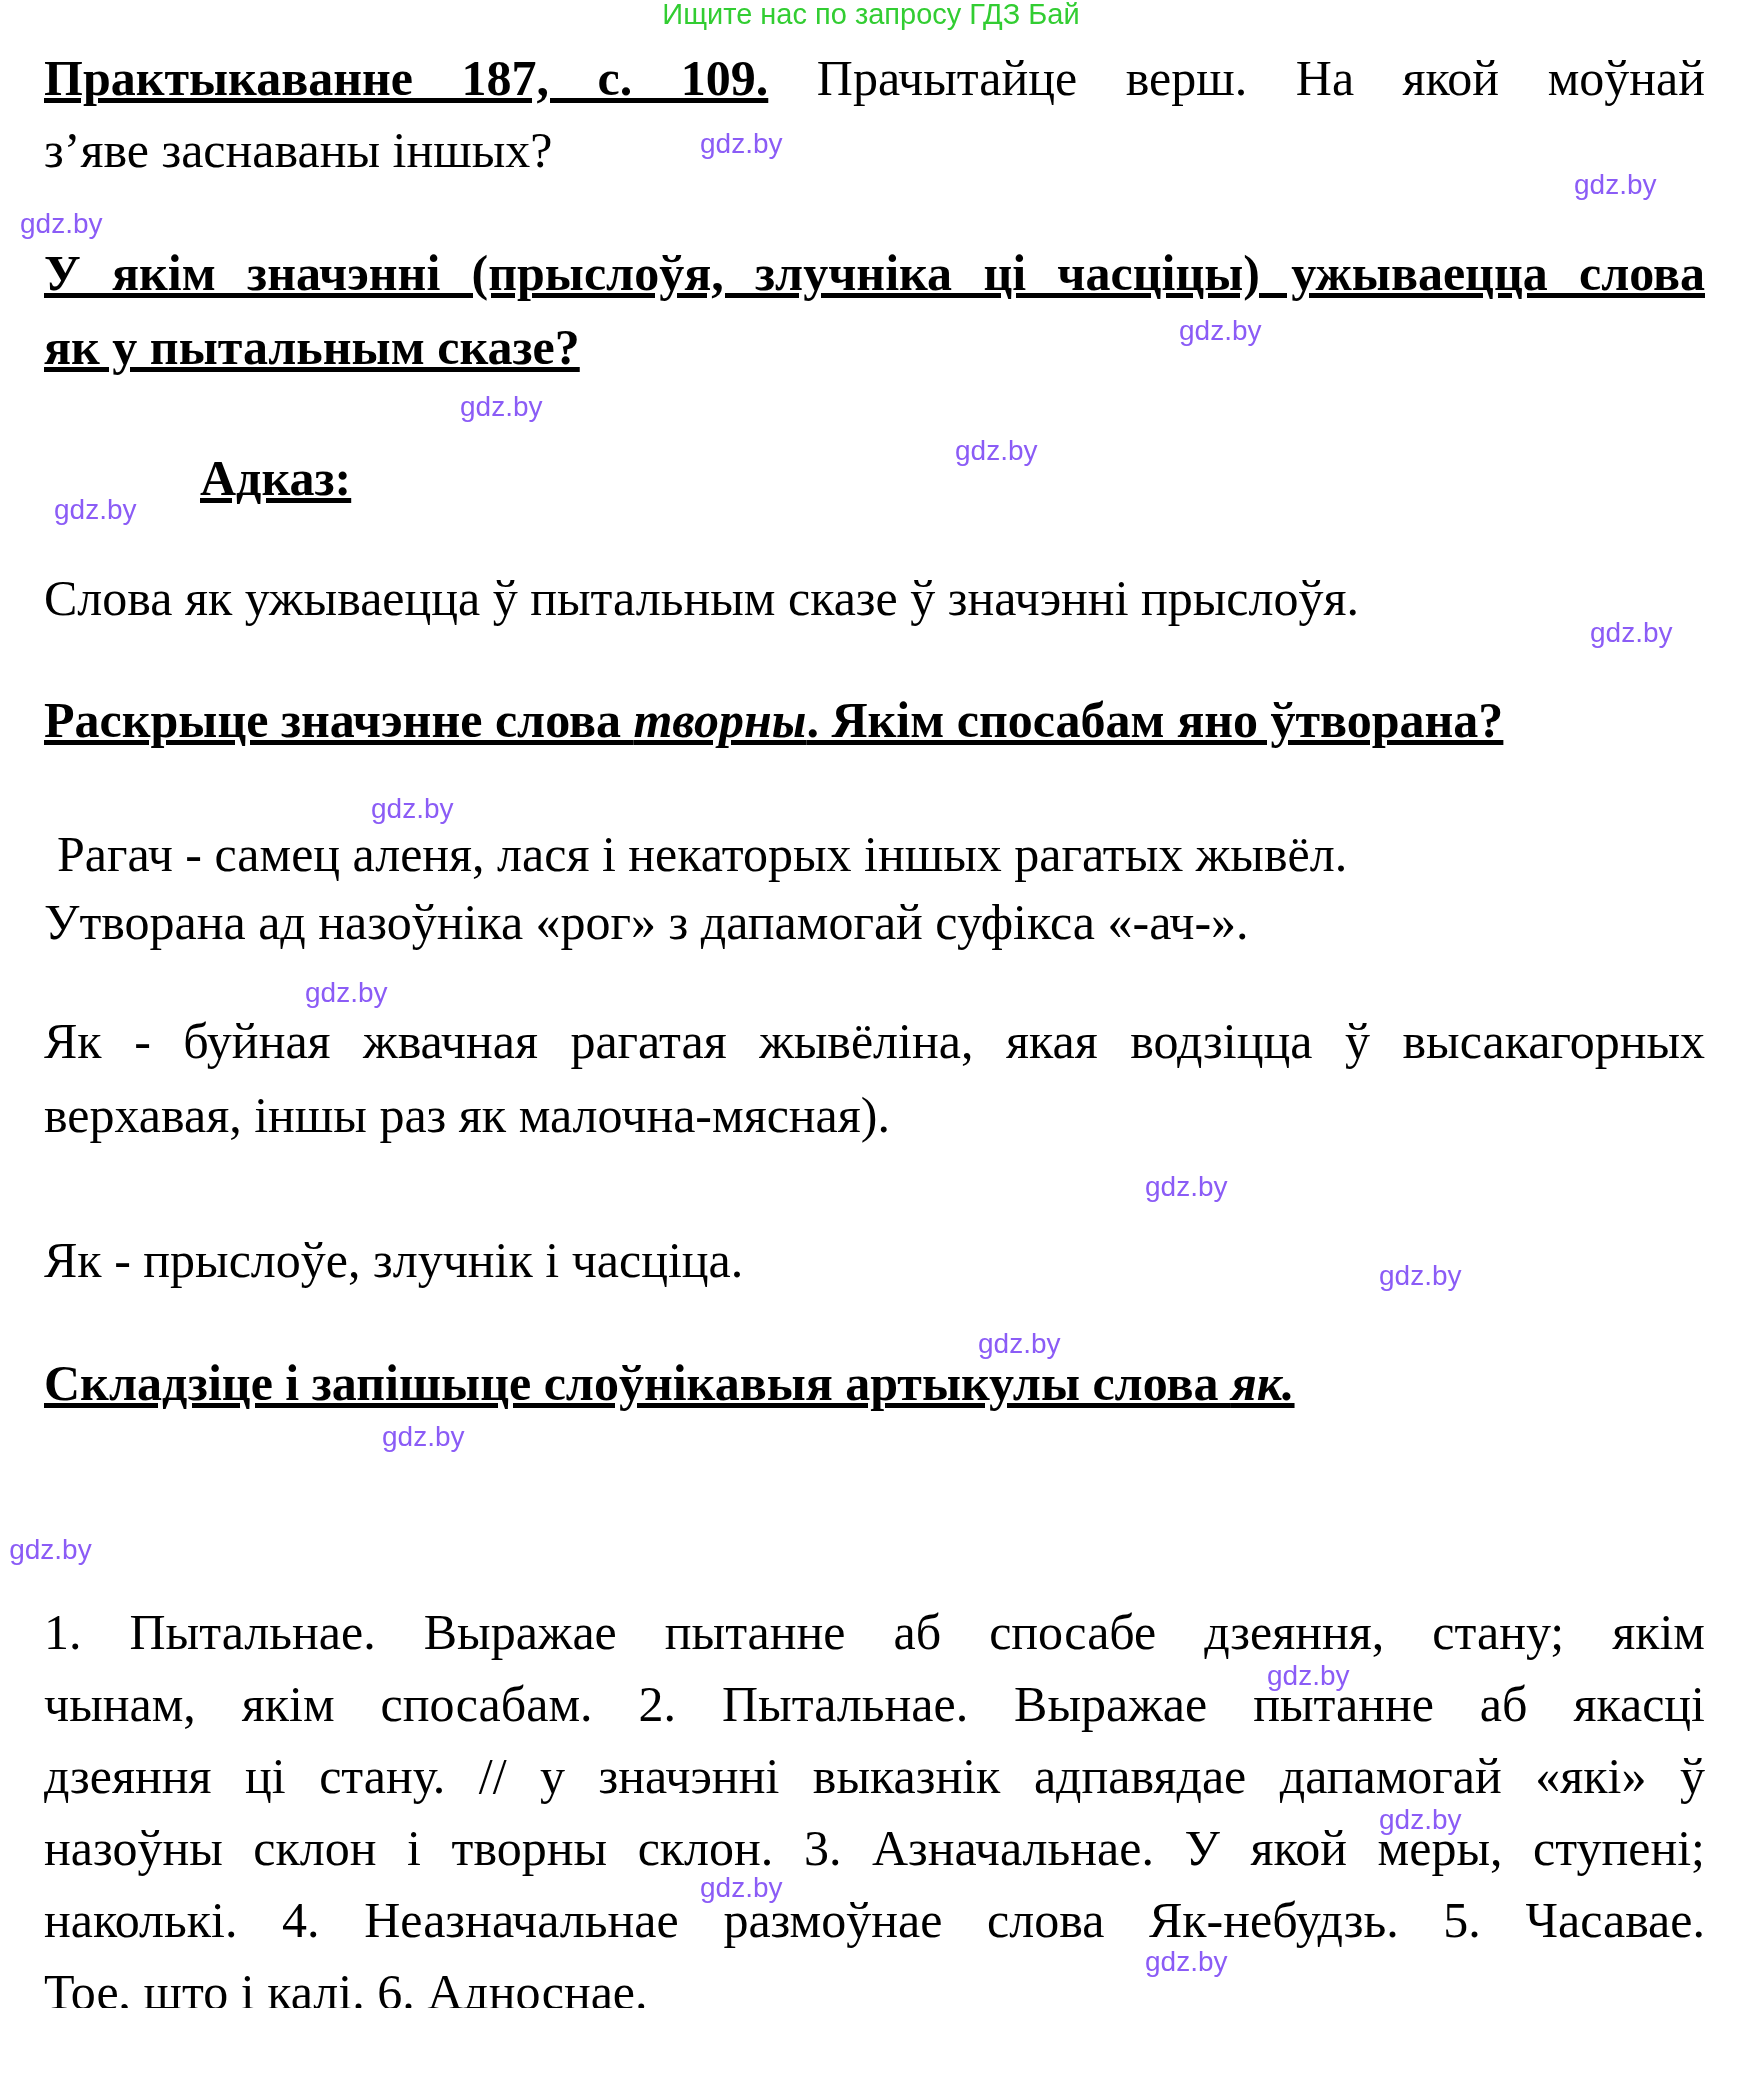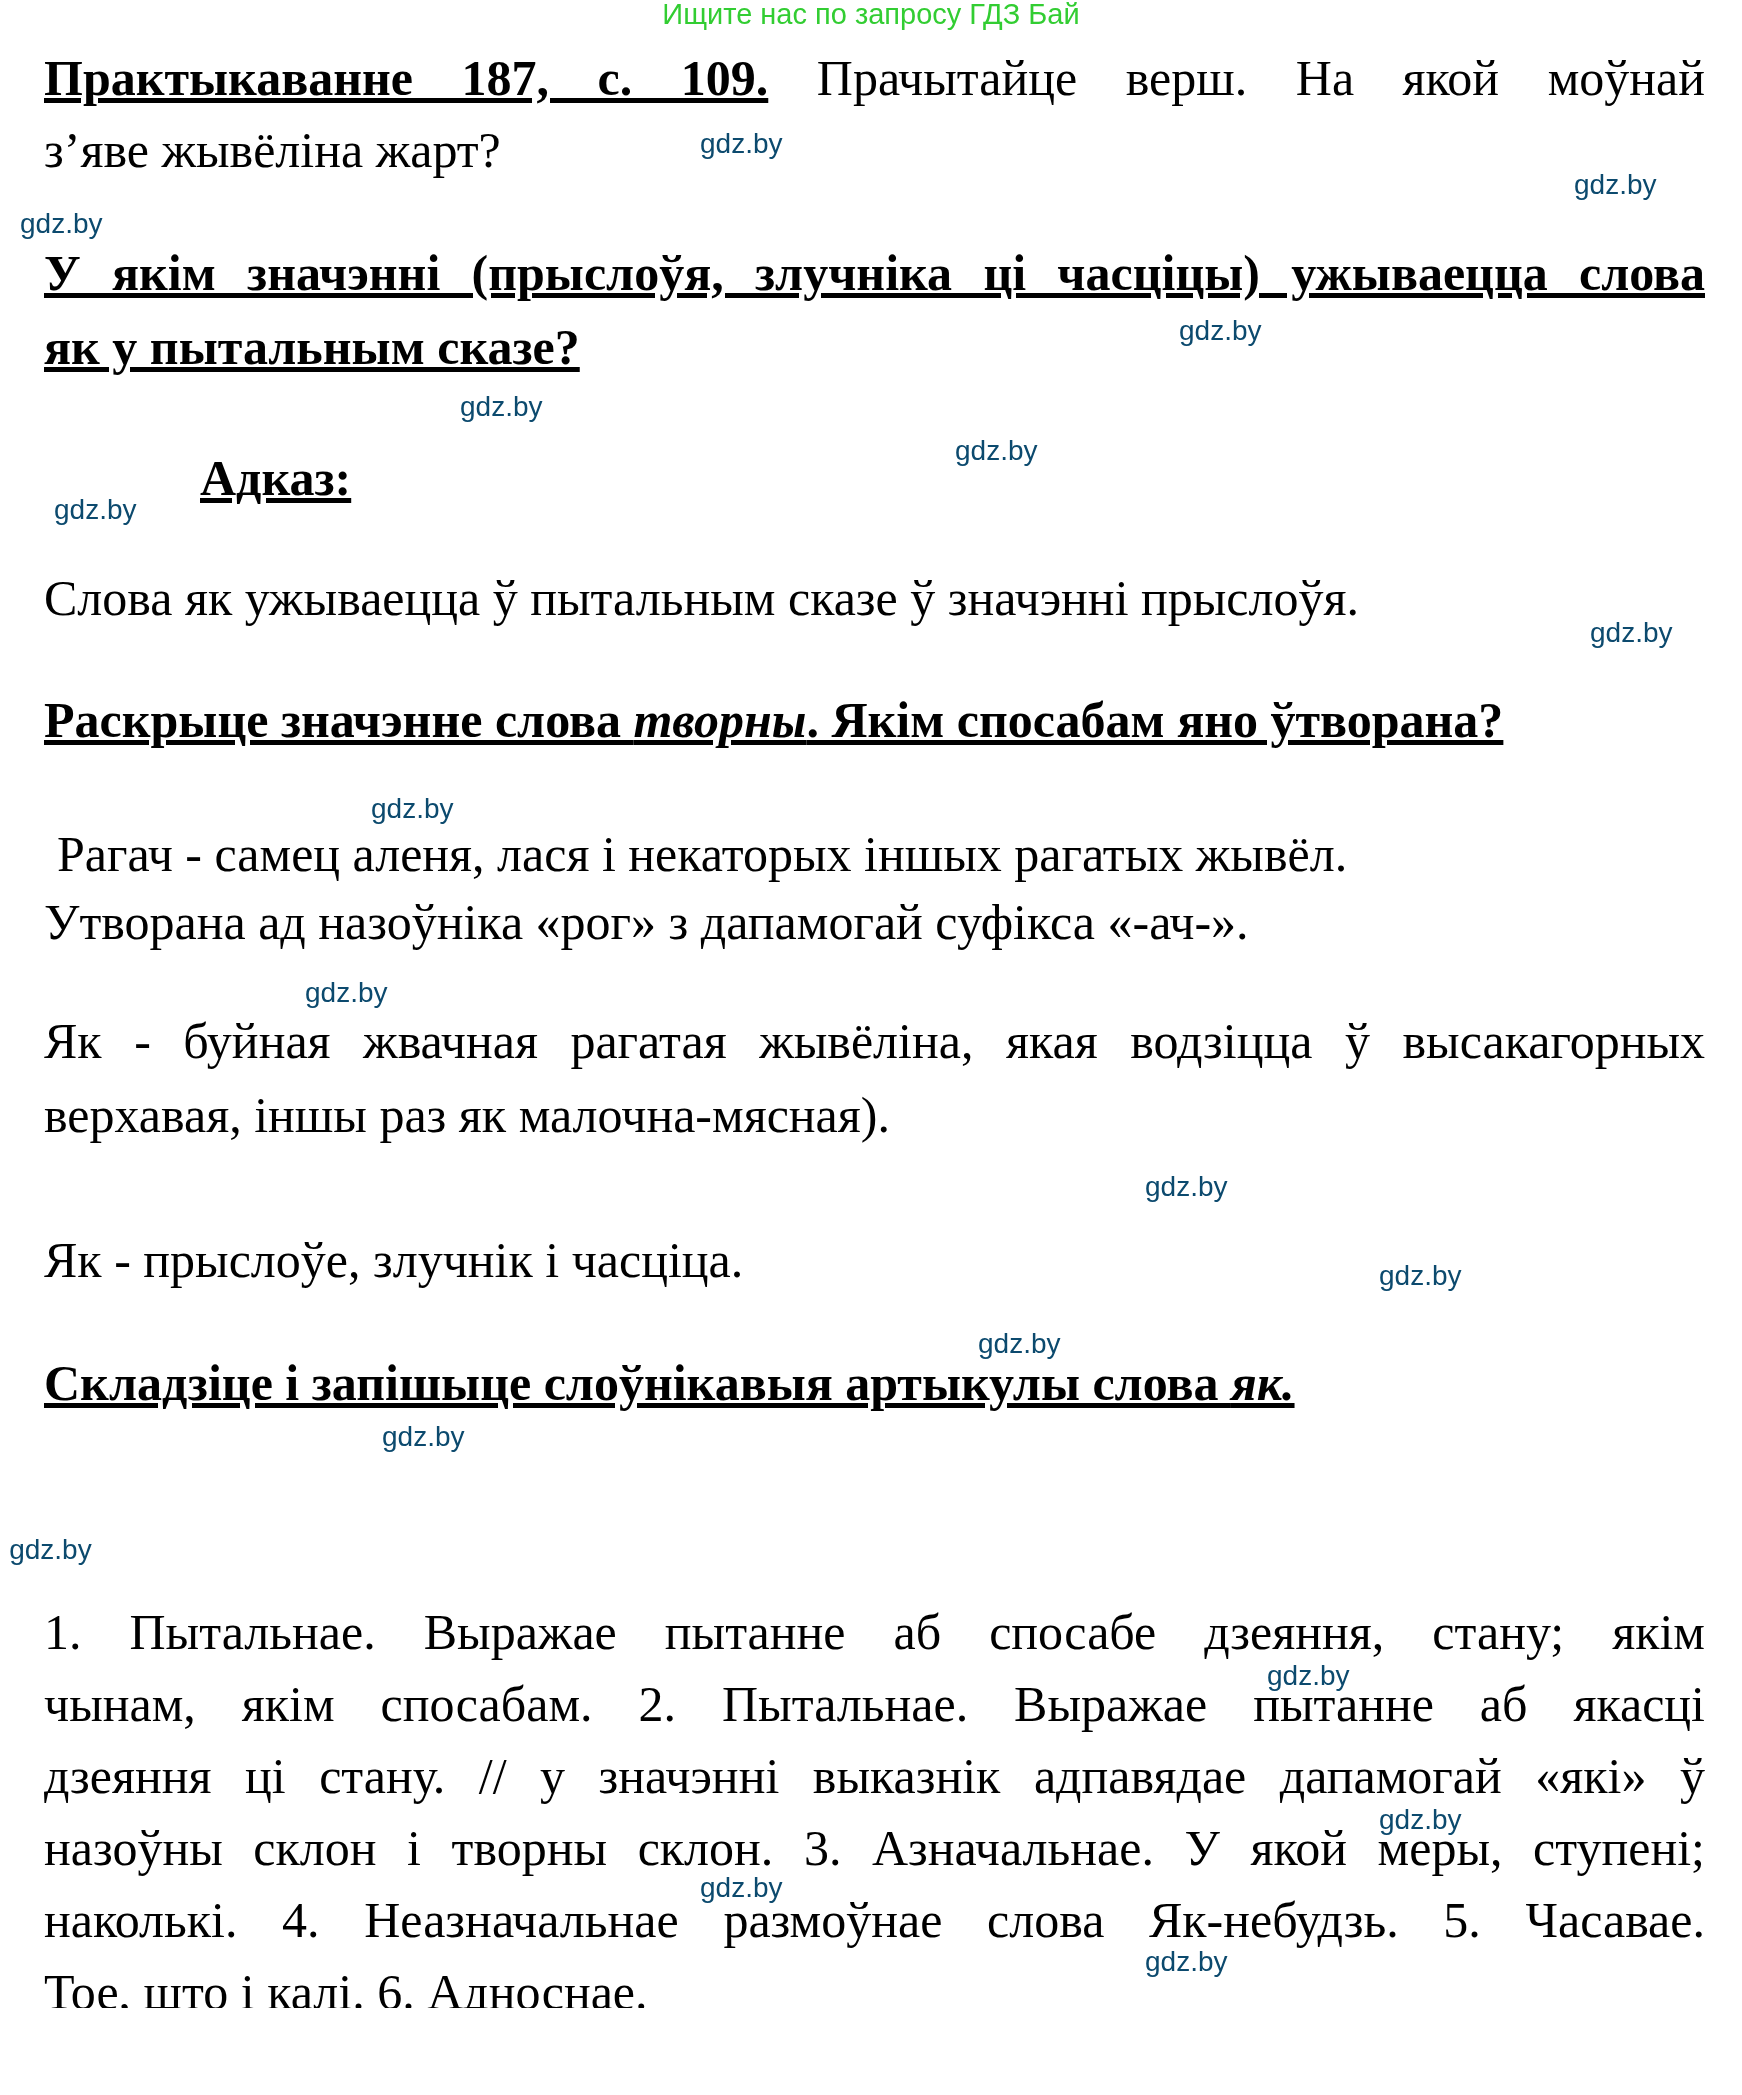--- a/index.html
+++ b/index.html
@@ -35,21 +35,21 @@
   .b{font-weight:bold;text-decoration:underline;}
   .i{font-style:italic;}
   .line{display:block;}
   .jl{text-align:justify;text-align-last:justify;}
   .ind{text-indent:13px;}
   .wm{
     position:absolute;
     font-family:"Liberation Sans", sans-serif;
     font-size:28px;
     line-height:28px;
-    color:#0c4a6e;
+    color:#8b5cf6;
     white-space:nowrap;
   }
   .footer{
     position:absolute;
     top:2051px;left:0;width:100%;
     text-align:center;
     font-family:Liberation Mono, monospace;
     font-size:29.5px;
     line-height:37px;
     color:#4f0c8c;
@@ -58,21 +58,21 @@
 </style>
 </head>
 <body>
 
 <div class="page">
 
   <div class="promo">Ищите нас по запросу ГДЗ Бай</div>
 
   <div class="block lh78" style="top:42px">
     <div class="line jl"><span class="b">Практыкаванне 187,  с. 109.</span><span> Прачытайце верш. На якой моўнай</span></div>
-    <div class="line">з’яве жывёліна жарт?</div>
+    <div class="line">з’яве заснаваны іншых?</div>
   </div>
 
   <div class="block lh80 b" style="top:236px">
     <div class="line jl">У якім значэнні (прыслоўя, злучніка ці часціцы) ужываецца слова</div>
     <div class="line">як у пытальным сказе?</div>
   </div>
 
   <div class="block lh78 b" style="top:442px;left:200px;width:auto">Адказ:</div>
 
   <div class="block lh78" style="top:562px">Слова як ужываецца ў пытальным сказе ў значэнні прыслоўя.</div>

